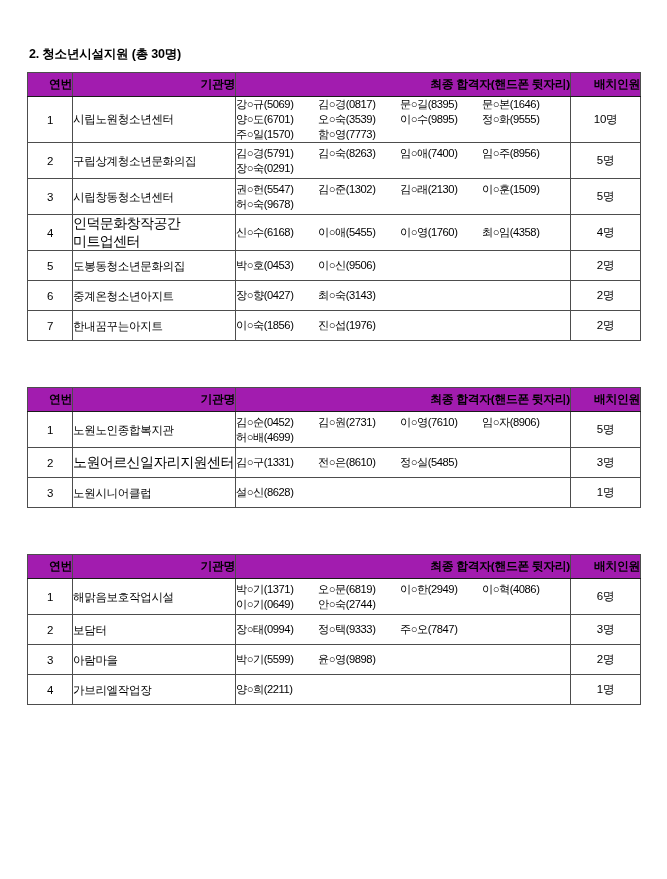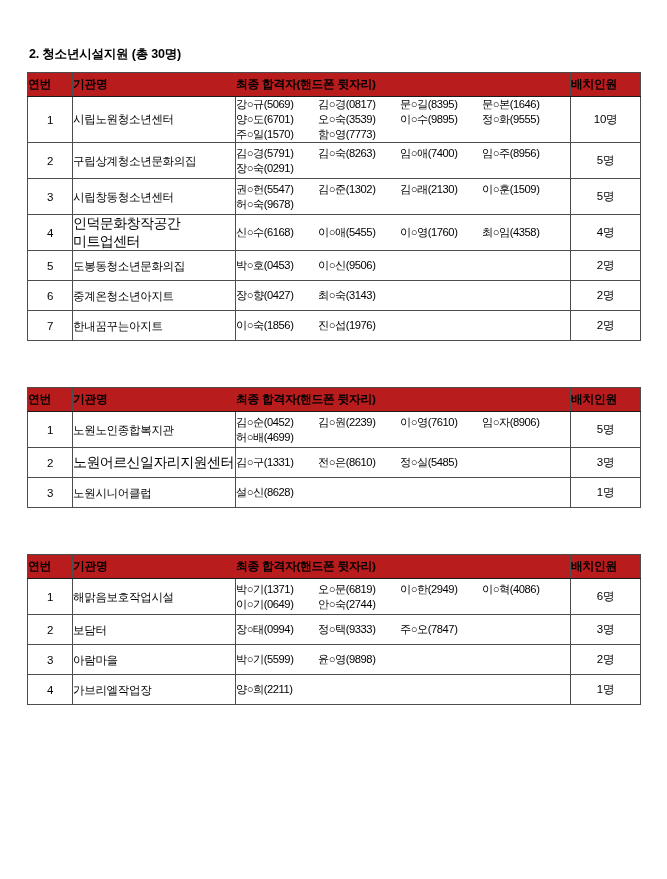--- a/index.html
+++ b/index.html
@@ -48,23 +48,23 @@
 
   table.doc-table th,
   table.doc-table td {
     border: 0.9px solid #4d4d4d;
     padding: 0;
     vertical-align: middle;
     font-size: 11.5px;
     letter-spacing: -0.3px;
   }
   table.doc-table thead th {
-    background: #b91c1c;
+    background: #a21caf;
     font-weight: bold;
-    text-align: left;
+    text-align: right;
     height: 23px;
     font-size: 11.8px;
     border-bottom: 1.4px solid #1a1a1a;
   }
   td.cell-no {
     text-align: center;
     font-size: 11.5px;
   }
   td.cell-org {
     text-align: left;
@@ -233,21 +233,21 @@
               <th>배치인원</th>
             </tr>
           </thead>
           <tbody>
             <tr class="row-h2">
               <td class="cell-no">1</td>
               <td class="cell-org">노원노인종합복지관</td>
               <td class="cell-names">
                 <div class="names-grid">
                   <span class="name-item">김○순(0452)</span>
-                  <span class="name-item">김○원(2239)</span>
+                  <span class="name-item">김○원(2731)</span>
                   <span class="name-item">이○영(7610)</span>
                   <span class="name-item">임○자(8906)</span>
                   <span class="name-item">허○배(4699)</span>
                 </div>
               </td>
               <td class="cell-cnt">5명</td>
             </tr>
             <tr class="row-h3">
               <td class="cell-no">2</td>
               <td class="cell-org tight">노원어르신일자리지원센터</td>

